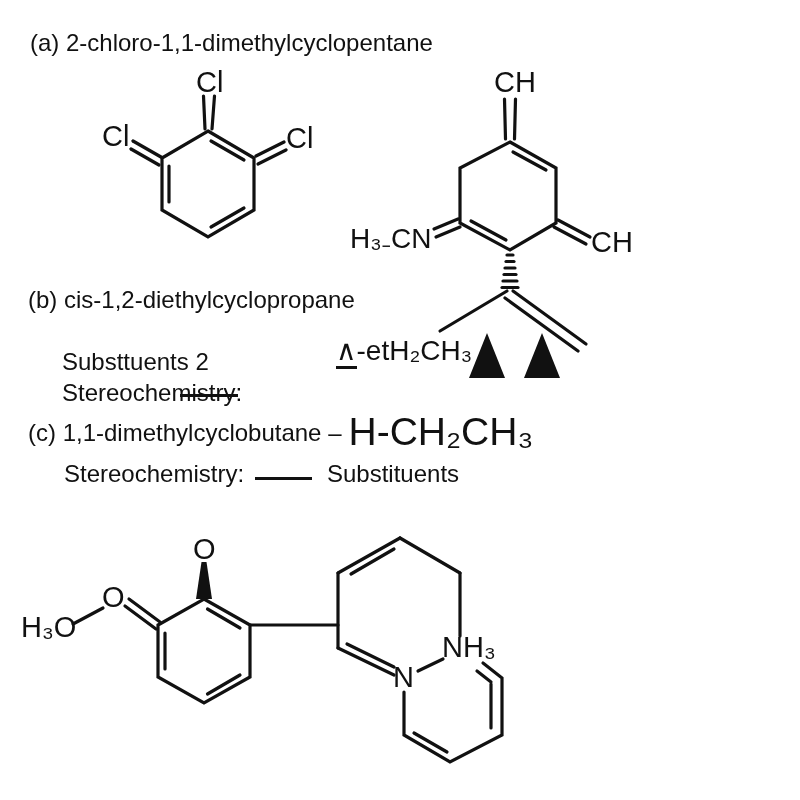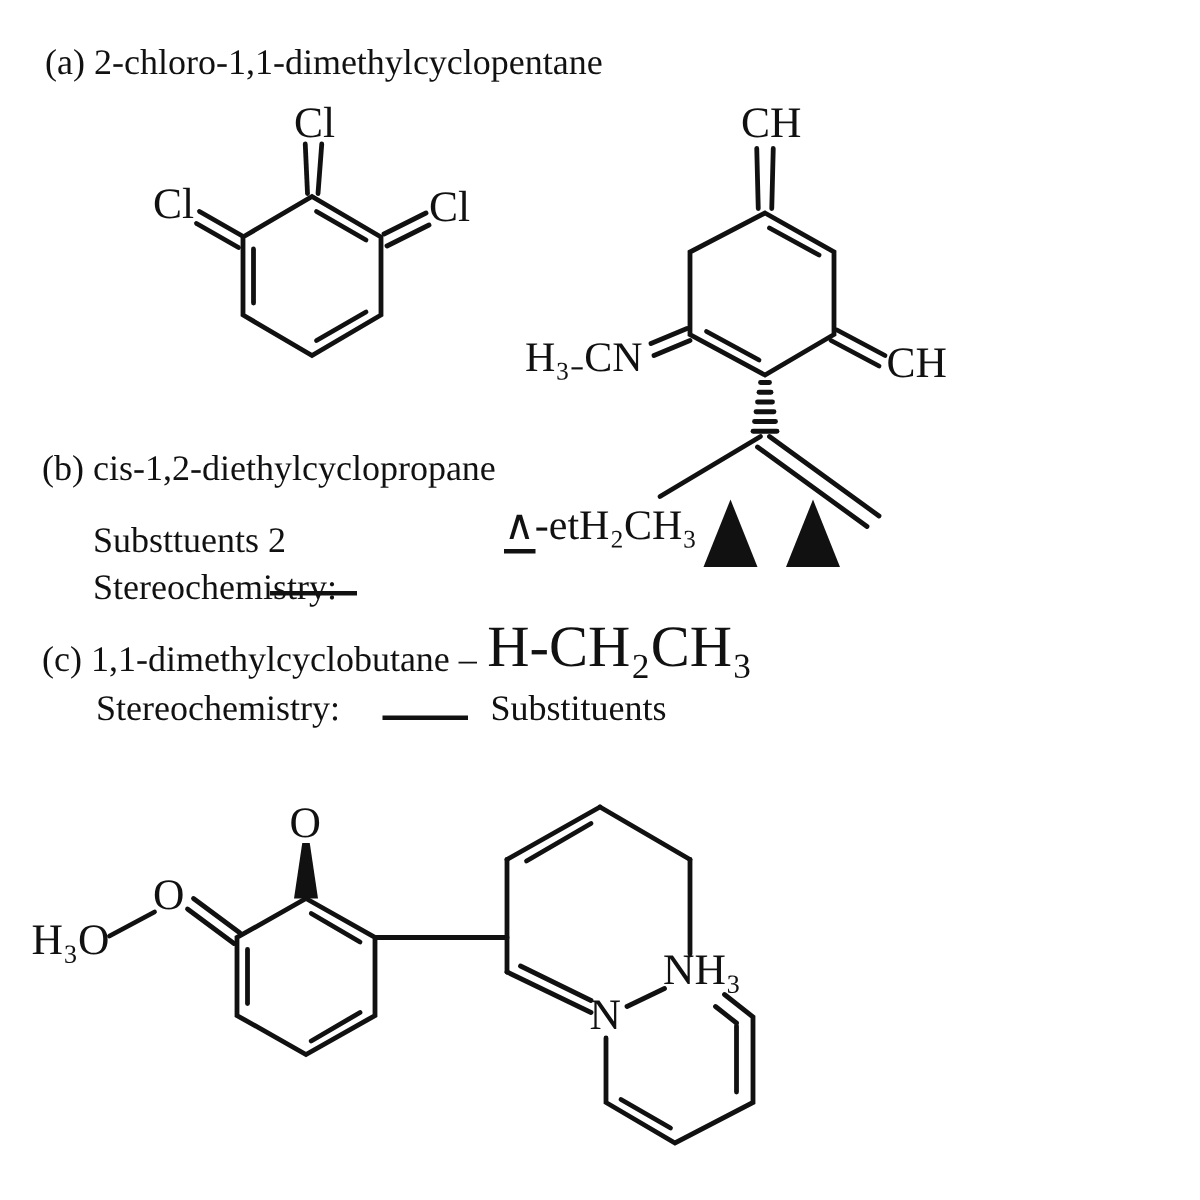--- a/index.html
+++ b/index.html
@@ -1,28 +1,28 @@
 <!DOCTYPE html>
 <html><head>
 <meta charset="utf-8">
 <style>
   html,body{margin:0;padding:0;background:#ffffff;}
   .page{
     position:relative;width:800px;height:800px;background:#ffffff;
-    font-family:Liberation Serif, serif;color:#111;
+    font-family:Liberation Sans, sans-serif;color:#111;
     overflow:hidden;
   }
   .t{position:absolute;white-space:nowrap;line-height:1.05;color:#111;}
   .s24{font-size:24px;}
   .s28{font-size:28px;}
   .s29{font-size:29px;text-align:right;}
   .bonds{position:absolute;left:0;top:0;}
   .dash{position:absolute;background:#111;height:3px;}
   .caret{border-bottom:3px solid #111;padding-bottom:0px;}
-  .cline{position:absolute;display:flex;align-items:flex-end;gap:7px;}
+  .cline{position:absolute;display:flex;align-items:center;gap:7px;}
 </style>
 </head>
 <body>
 
 <div class="page">
 
   <svg class="bonds" width="800" height="800" viewBox="0 0 800 800" stroke="#111" stroke-width="3.2" fill="none" stroke-linecap="round">
 
     <g>
       <polygon points="208,131 254,158 254,210 208,237 162,210 162,158"></polygon>
@@ -100,21 +100,21 @@
       <line x1="418" y1="671" x2="443" y2="659"></line>
       <path d="M483,663 L502,678 L502,735 L450,762 L404,735 L404,692"></path>
       <line x1="477" y1="671" x2="491" y2="682"></line>
       <line x1="491" y1="684" x2="491" y2="728"></line>
       <line x1="447" y1="752" x2="414" y2="733"></line>
     </g>
   </svg>
 
   <span class="t s24" style="left:30px;top:30px">(a) 2-chloro-1,1-dimethylcyclopentane</span>
 
-  <span class="t s24" style="left:28px;top:301px">(b) cis-1,2-diethylcyclopropane</span>
+  <span class="t s24" style="left:28px;top:287px">(b) cis-1,2-diethylcyclopropane</span>
   <span class="t s24" style="left:62px;top:349px">Substtuents 2</span>
   <span class="t s24" style="left:62px;top:380px">Stereochemistry:</span>
   <div class="dash" style="left:180px;top:394px;width:58px"></div>
 
   <div class="cline" style="left:28px;top:412px">
     <span class="t" style="position:static;font-size:24px">(c) 1,1-dimethylcyclobutane –</span>
     <span class="t" style="position:static;font-size:39px">H-CH₂CH₃</span>
   </div>
   <span class="t s24" style="left:64px;top:461px">Stereochemistry:</span>
   <div class="dash" style="left:255px;top:477px;width:57px"></div>

